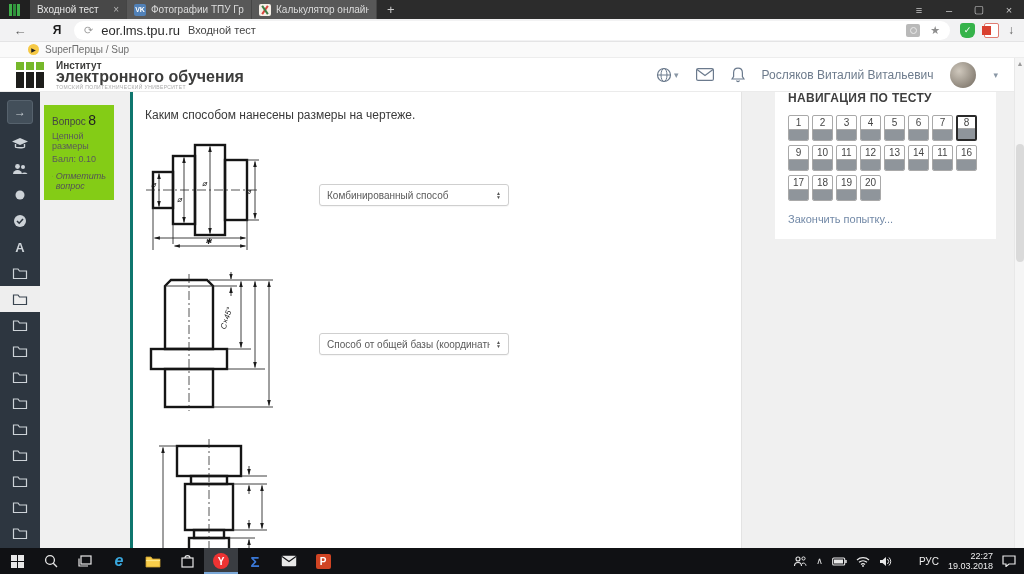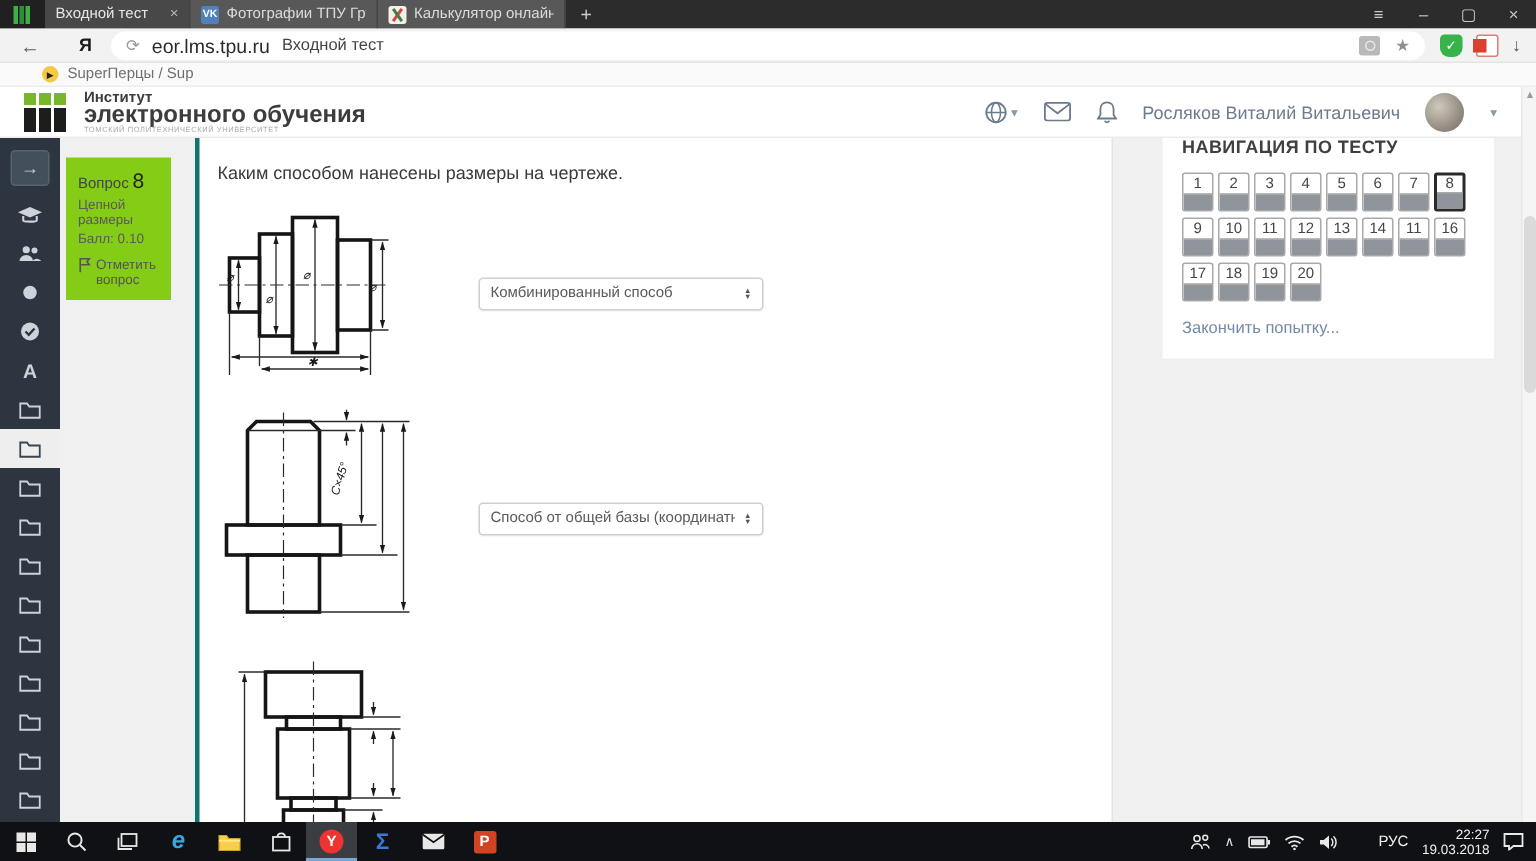--- a/index.html
+++ b/index.html
@@ -71,21 +71,21 @@
   .sb-icon.boxed { width:26px; height:24px; background:#434f5a; border:1px solid #56626d; border-radius:3px; margin-bottom:6px; font-size:12px; }
   .sb-icon svg { display:block; }
   .sb-icon.folder.active { background:#eeeeee; }
   .sb-icon.folder.active svg path { stroke:#3a4550; }
   .sb-letterA { font-size:13px; font-weight:bold; color:#cdd3d8; }
 
   .qinfo { position:absolute; left:44px; top:13px; width:70px; background:#84cc16; padding:7px 8px 9px 8px; font-size:9px; color:#5a5a5a; }
   .qinfo .qlabel { font-size:10px; color:#444; }
   .qinfo .qnum { font-size:14px; color:#222; }
   .qinfo p { margin-top:3px; line-height:10px; }
-  .qinfo .flagrow { margin-top:7px; display:flex; gap:3px; align-items:flex-start; color:#555; }
+  .qinfo .flagrow { margin-top:7px; display:flex; gap:3px; align-items:flex-start; color:#555;font-style:italic; }
 
   .content { position:absolute; left:130px; top:0; width:612px; bottom:0; background:#ffffff; border-left:3px solid #0f766e; border-right:1px solid #e3e3e3; padding:16px 10px 0 12px; overflow:hidden; }
   .qtext { font-size:12px; color:#3a3a3a; }
   .qrow { display:flex; align-items:center; }
   .qrow .draw { width:160px; flex:0 0 auto; }
   .row1 { margin-top:10px; }
   .row2 { margin-top:14px; }
   .row3 { margin-top:22px; }
   .msel { width:190px; height:22px; border:1px solid #cfcfcf; border-radius:3px; background:#fff; display:flex; align-items:center; padding:0 7px; margin-left:14px; box-shadow:0 1px 1px rgba(0,0,0,.04); }
   .msel .mtext { font-size:10px; color:#5a5a5a; white-space:nowrap; overflow:hidden; }

